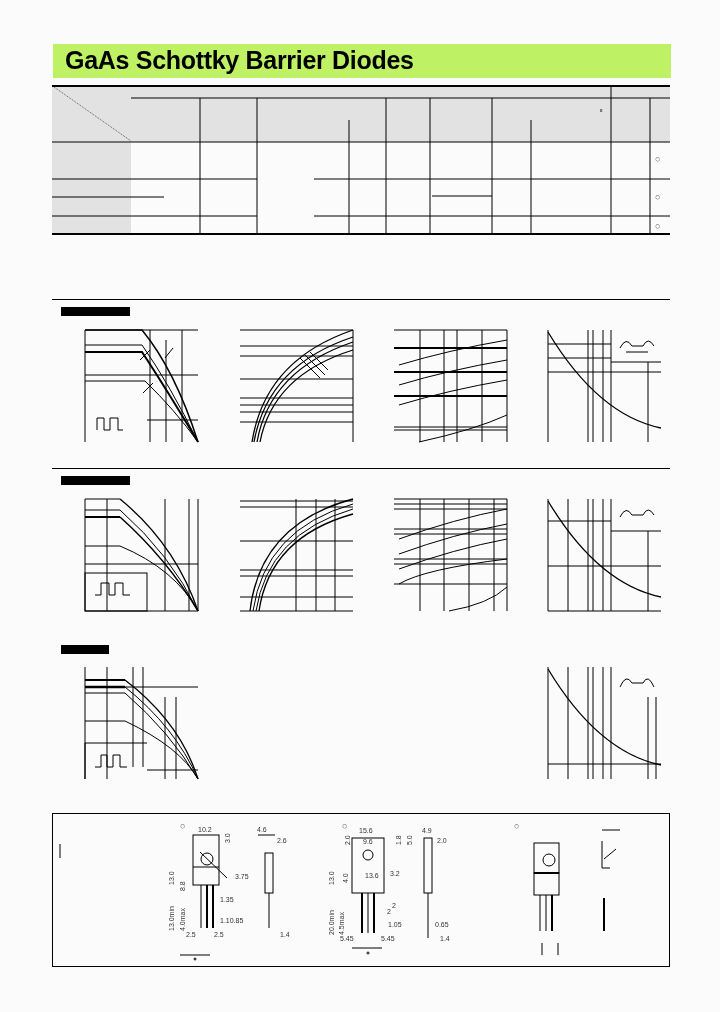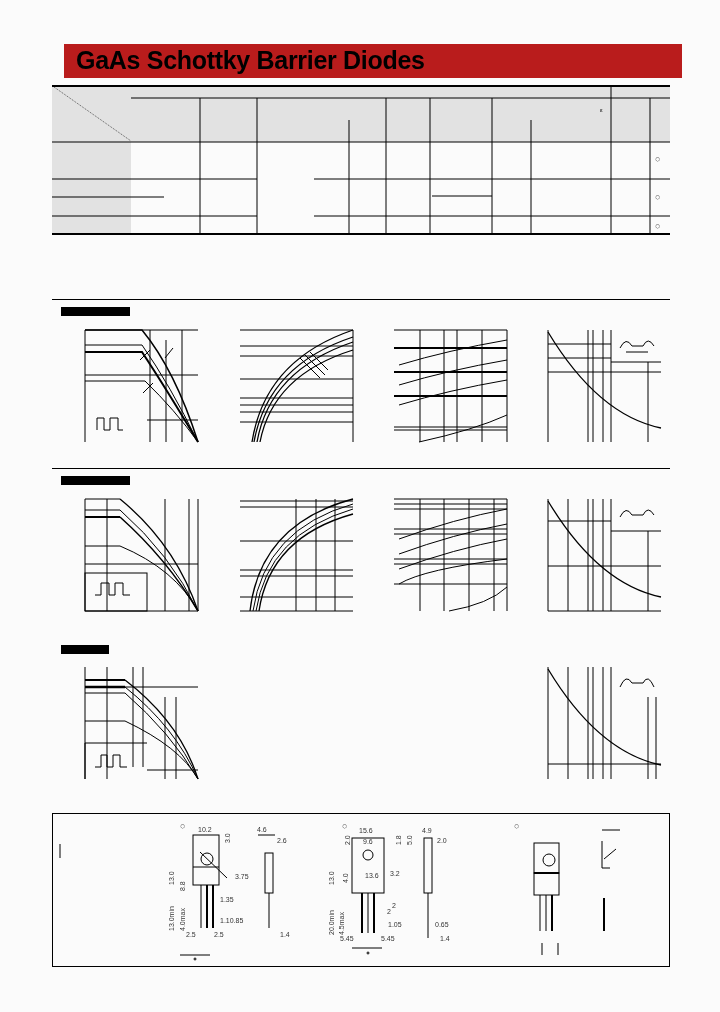--- a/index.html
+++ b/index.html
@@ -1,17 +1,17 @@
 <!DOCTYPE html>
 <html><head>
 <meta charset="utf-8">
 <style>
   html,body{margin:0;padding:0;background:#fbfbfb;}
   body{width:720px;height:1012px;position:relative;overflow:hidden;font-family:"Liberation Sans",sans-serif;color:#000;}
-  .title-bar{position:absolute;left:64px;top:44px;width:618px;height:34px;background:#b91c1c;}
+  .title-bar{position:absolute;left:53px;top:44px;width:618px;height:34px;background:#bef264;}
   .title{position:absolute;left:12px;top:2px;font-size:25px;font-weight:bold;letter-spacing:-0.3px;}
   .spec-table{position:absolute;left:52px;top:84px;}
   .section-rule{position:absolute;left:52px;width:618px;height:1px;background:#000;}
   .section-tag{position:absolute;left:61px;width:69px;height:9px;background:#000;}
   svg{position:absolute;overflow:visible;}
   .pkg-box{position:absolute;left:52px;top:813px;width:618px;height:154px;border:1px solid #000;box-sizing:border-box;}
   .dim{font-family:"Liberation Sans",sans-serif;font-size:7px;fill:#333;}
 </style>
 </head>
 <body>

